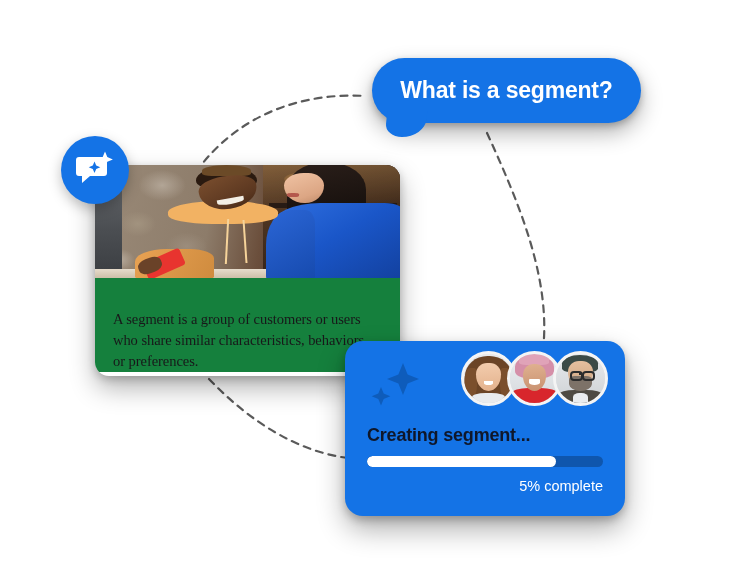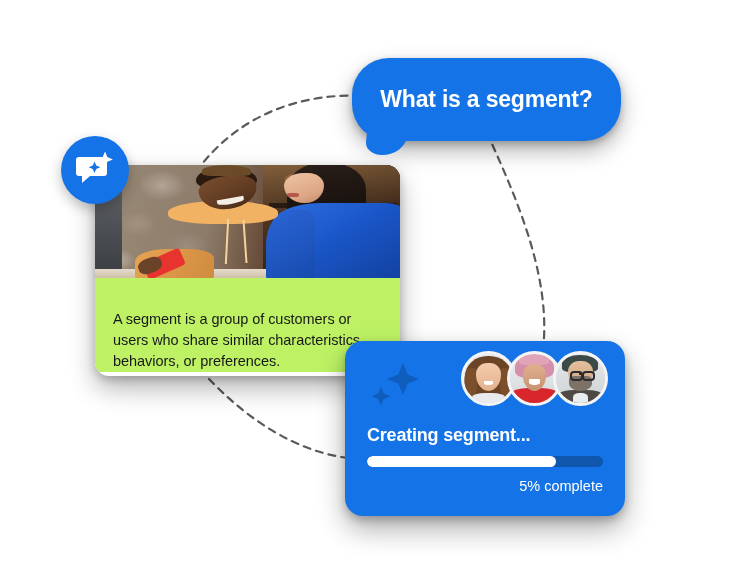--- a/index.html
+++ b/index.html
@@ -30,24 +30,24 @@
     stroke: #3d3d3d;
     stroke-width: 2.2;
     stroke-dasharray: 7 6;
     stroke-linecap: round;
     opacity: .85;
   }
 
   
   .bubble {
     position: absolute;
-    left: 352px;
+    left: 372px;
     top: 58px;
     width: 269px;
-    height: 83px;
+    height: 65px;
     background: #1473e6;
     border-radius: 37px;
     z-index: 6;
     box-shadow: 0 10px 22px rgba(0,0,0,.30), 0 3px 7px rgba(0,0,0,.22);
     display: flex;
     align-items: center;
     justify-content: center;
   }
   .bubble-text {
     color: #ffffff;
@@ -84,21 +84,22 @@
   }
   .card-photo {
     position: relative;
     width: 100%;
     height: 113px;
     overflow: hidden;
     background: #7a5f4e;
   }
   .card-body {
     padding: 16px 24px 0 18px;
-    background: #bef264;
+    background: #15803d;
+    font-family: Liberation Serif, serif;
   }
   .card-text {
     color: #18181a;
     font-size: 14.5px;
     line-height: 1.47;
     letter-spacing: -0.05px;
   }
 
   
   .ph { position: absolute; }
@@ -291,21 +292,21 @@
   .a3-gl-l { left: 28%; top: 34%; width: 19%; height: 13%; border: 2px solid #2c2c2c; border-radius: 4px; }
   .a3-gl-r { left: 53%; top: 34%; width: 19%; height: 13%; border: 2px solid #2c2c2c; border-radius: 4px; }
   .a3-gl-b { left: 46%; top: 39%; width: 8%; height: 2px; background: #2c2c2c; }
   .a3-top { left: 6%; bottom: 0; width: 88%; height: 26%; background: #4e4a43; border-radius: 36% 36% 0 0; }
   .a3-shirt { left: 34%; bottom: 0; width: 32%; height: 20%; background: #e9ecef; border-radius: 40% 40% 0 0; }
 
   .pc-label {
     position: absolute;
     left: 22px;
     top: 84px;
-    color: #ffffff;
+    color: #0f172a;
     font-size: 18px;
     font-weight: bold;
     letter-spacing: -0.2px;
   }
   .pc-track {
     position: absolute;
     left: 22px;
     top: 115px;
     width: 236px;
     height: 11px;

